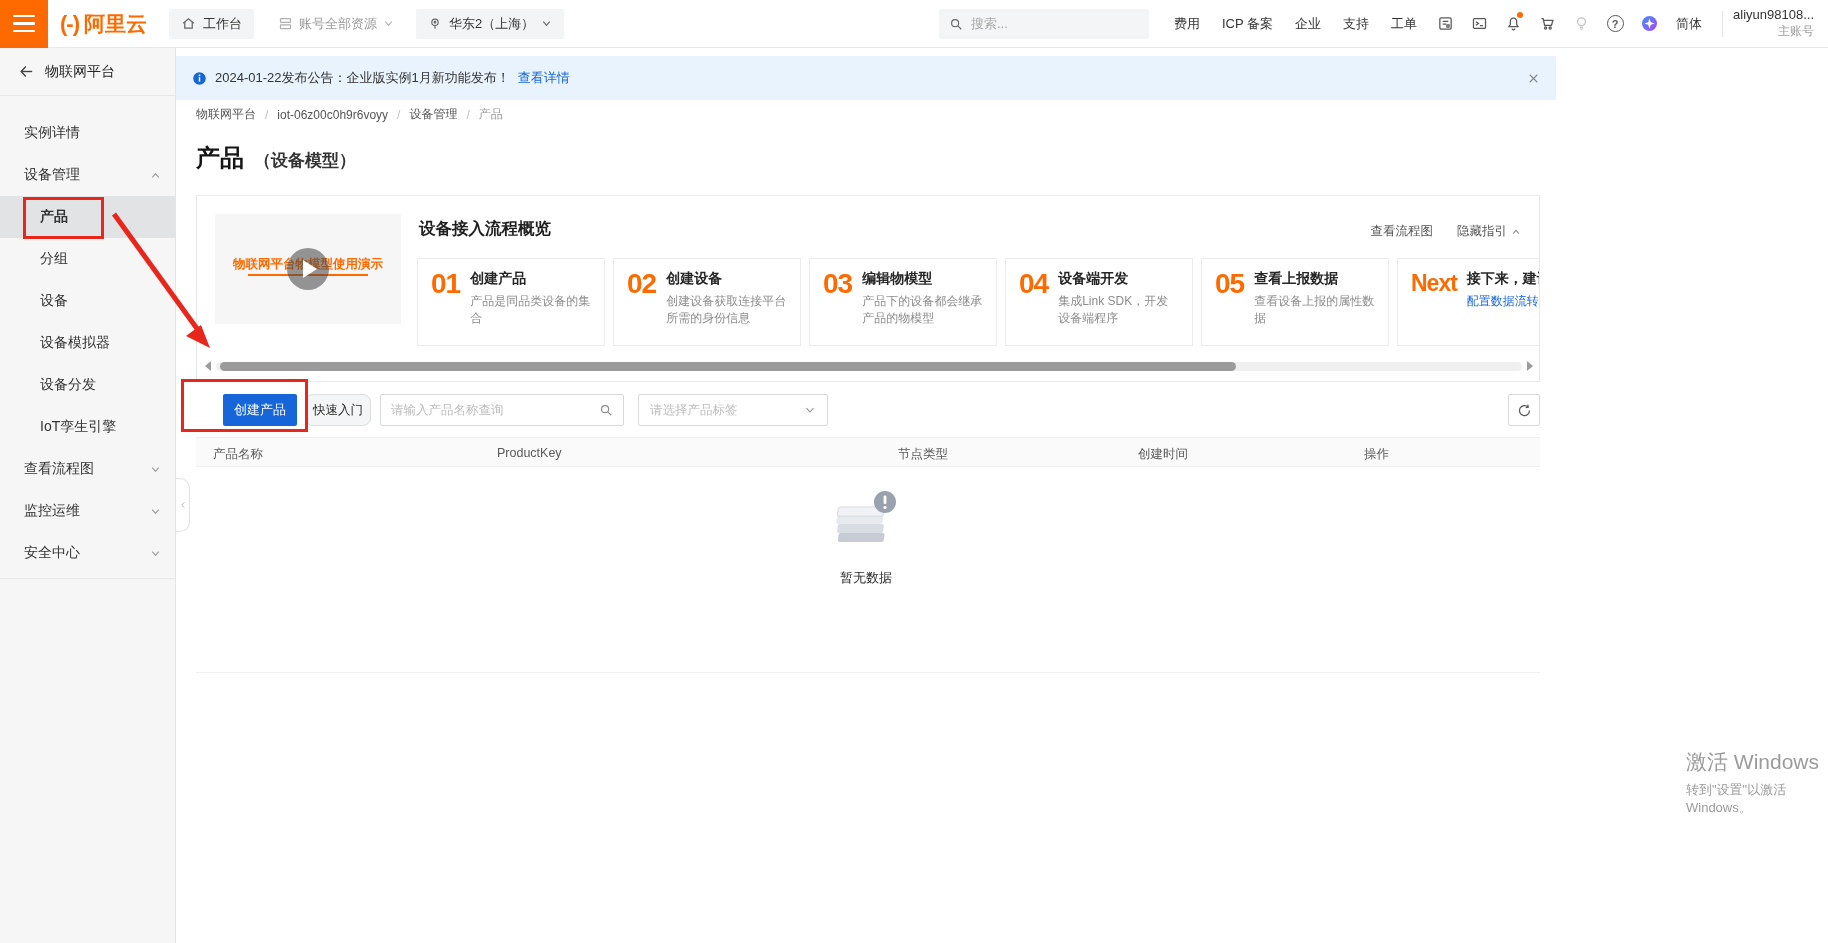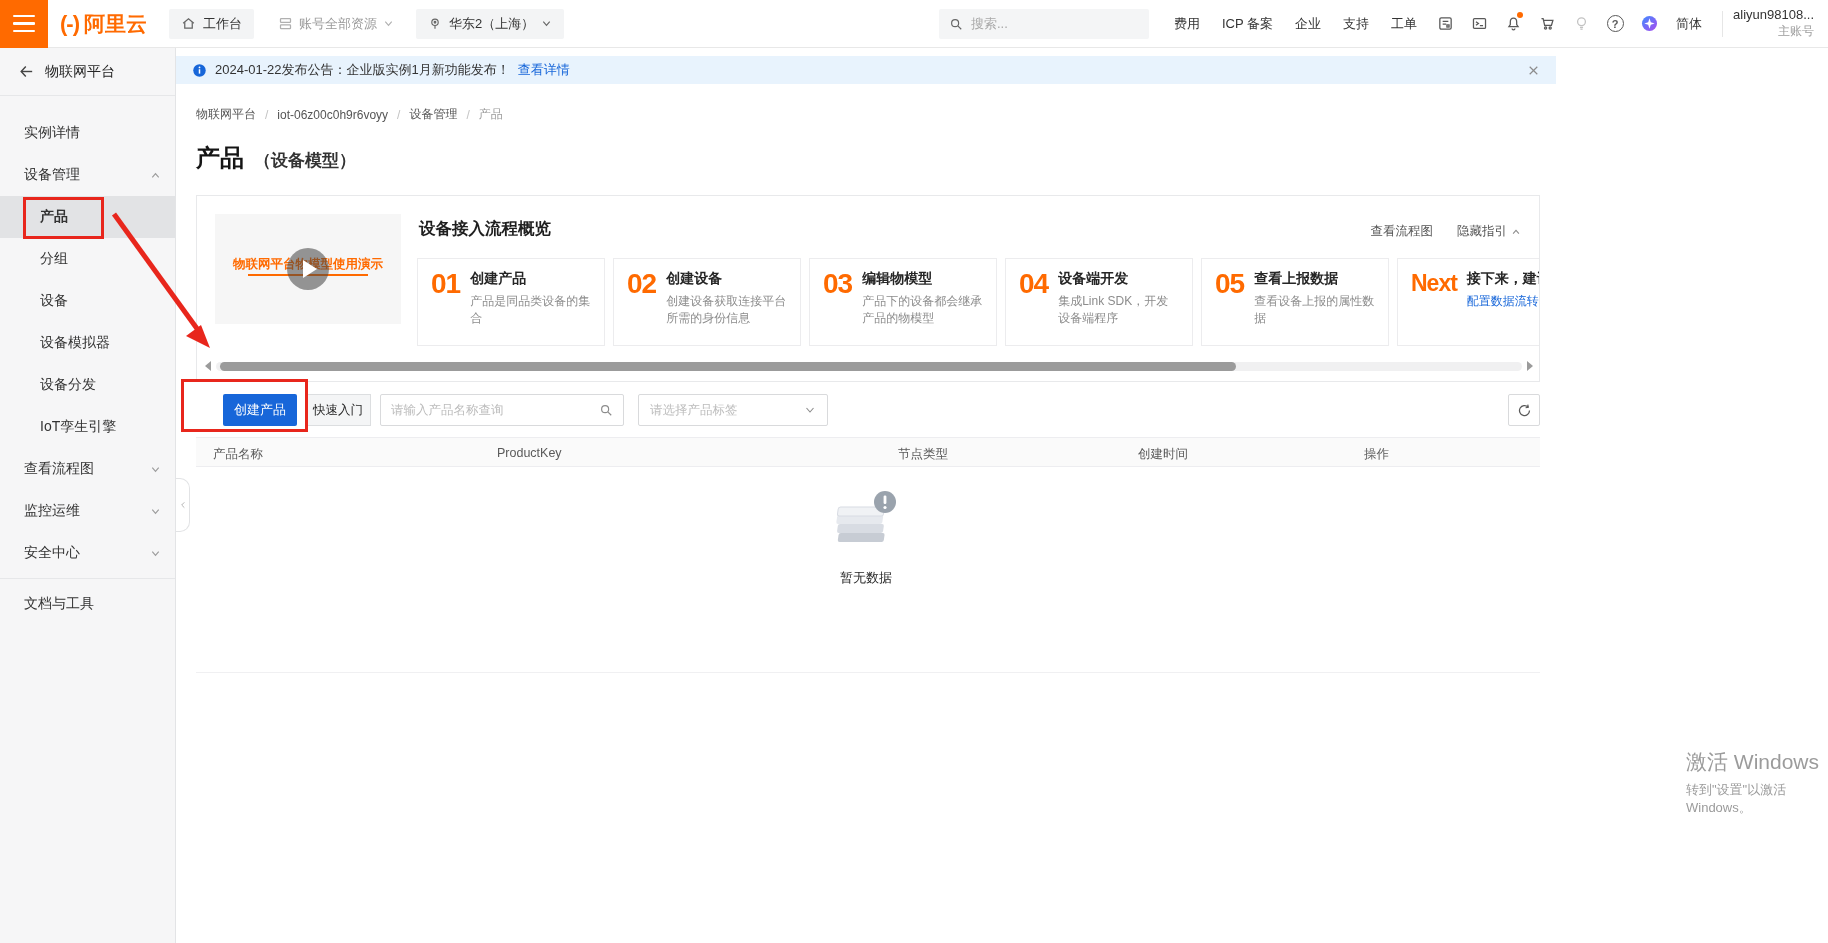--- a/index.html
+++ b/index.html
@@ -34,21 +34,21 @@
   .bell-dot { position:absolute; top:-3px; right:7px; width:6px; height:6px; background:#FF6A00; border-radius:50%; }
   .q-glyph { width:17px; height:17px; border:1.6px solid #595959; border-radius:50%; font-size:11px;
              font-weight:bold; display:flex; align-items:center; justify-content:center; color:#595959; }
   .lang { font-size:13px; color:#333; padding:0 10px; cursor:pointer; }
   .v-divider { width:1px; height:26px; background:#e6e6e6; margin:0 10px; }
   .account { padding-right:14px; text-align:right; line-height:1.3; cursor:pointer; }
   .account-name { font-size:13px; color:#333; }
   .account-type { font-size:12px; color:#9b9b9b; }
 
   
-  .banner { position:absolute; left:176px; top:56px; width:1380px; height:28px; background:#e8f3fd;
+  .banner { position:absolute; left:176px; top:56px; width:1380px; height:44px; background:#e8f3fd;
             display:flex; align-items:center; padding:0 16px; gap:8px; z-index:2; }
   .banner-text { font-size:13px; color:#333; }
   .banner-link { font-size:13px; color:#1766d9; cursor:pointer; }
   .banner-close { margin-left:auto; color:#8c8c8c; cursor:pointer; display:flex; }
 
   
   .sidebar { position:absolute; left:0; top:48px; width:176px; height:895px; background:#f6f6f7;
              border-right:1px solid #e3e4e6; z-index:3; }
   .sb-header { height:48px; display:flex; align-items:center; padding-left:18px; gap:10px;
                font-size:14px; color:#262626; border-bottom:1px solid #e6e7e9; }
@@ -106,21 +106,21 @@
   .hs-left { border-right:6px solid #9b9b9b; border-top:5px solid transparent; border-bottom:5px solid transparent; }
   .hs-right { border-left:6px solid #9b9b9b; border-top:5px solid transparent; border-bottom:5px solid transparent; }
   .hs-track { flex:1; height:9px; background:#f0f0f1; border-radius:5px; position:relative; }
   .hs-thumb { position:absolute; left:4px; top:0; width:1016px; height:9px; background:#9b9b9b;
               border-radius:5px; cursor:grab; }
 
   .btn-primary { position:absolute; left:47px; top:310px; width:74px; height:32px; background:#1766D9;
                  color:#fff; font-size:13px; border:none; border-radius:2px; cursor:pointer;
                  display:flex; align-items:center; justify-content:center; font-family:inherit; }
   .btn-default { position:absolute; left:129px; top:310px; width:66px; height:32px; background:#f4f5f6;
-                 color:#262626; font-size:12.5px; border:1px solid #dcdee0; border-radius:0;
+                 color:#262626; font-size:12.5px; border:1px solid #dcdee0; border-radius:8px;
                  cursor:pointer; display:flex; align-items:center; justify-content:center; font-family:inherit; }
   .search-box { position:absolute; left:204px; top:310px; width:244px; height:32px;
                 border:1px solid #d9dadc; border-radius:2px; display:flex; align-items:center;
                 padding:0 10px; gap:8px; background:#fff; }
   .search-box input { flex:1; border:none; outline:none; font-size:12.5px; color:#333; font-family:inherit; }
   .search-box input::placeholder { color:#bcbcbc; }
   .search-box .tb-icon { color:#8c8c8c; cursor:pointer; }
   .tag-select { position:absolute; left:462px; top:310px; width:190px; height:32px;
                 border:1px solid #d9dadc; border-radius:2px; display:flex; align-items:center;
                 padding:0 11px; font-size:12.5px; color:#bcbcbc; cursor:pointer; background:#fff; }
@@ -356,23 +356,20 @@
       </div>
       <div class="sb-item">
         <span>安全中心</span>
         <span class="sb-chev">
             <svg width="11" height="11" viewBox="0 0 24 24" fill="none" stroke="currentColor" stroke-width="2.5">
               <polyline points="5,8 12,16 19,8"></polyline>
             </svg>
           </span>
       </div>
       <div class="sb-divider"></div>
-      <div class="sb-item">
-          <span>文档与工具</span>
-        </div>
     </nav>
   </aside>
   <div class="collapse-handle">
     <svg width="8" height="8" viewBox="0 0 24 24" fill="none" stroke="currentColor" stroke-width="3">
         <polyline points="16,4 8,12 16,20"></polyline>
       </svg>
   </div>
 
   <main class="content">
 

